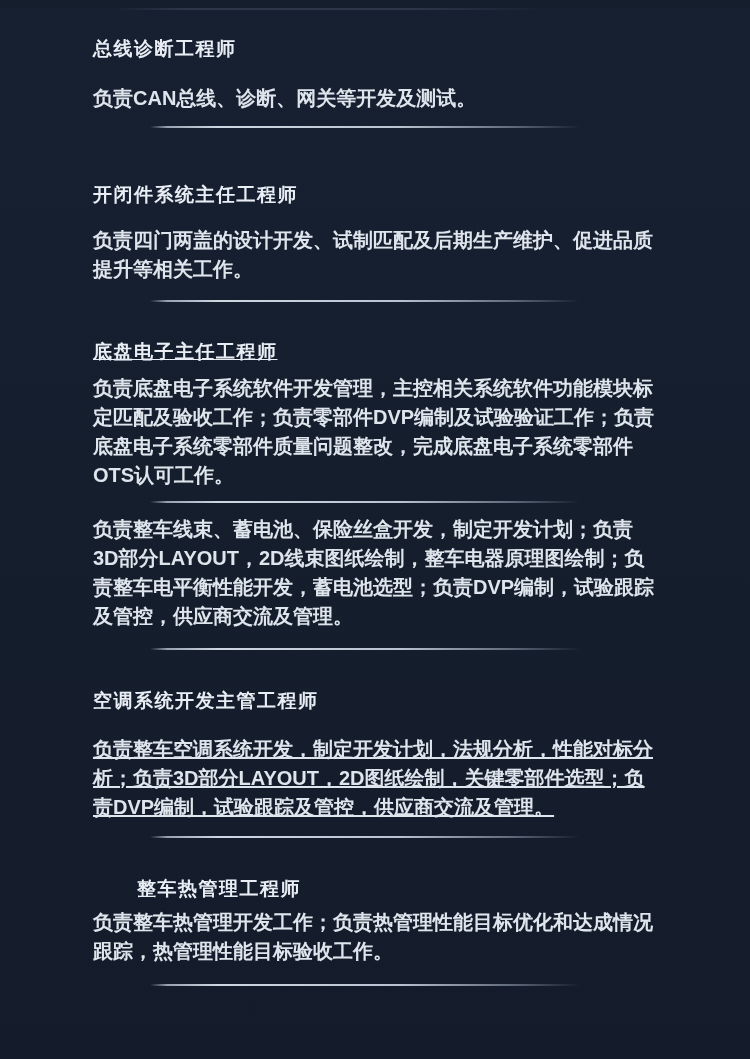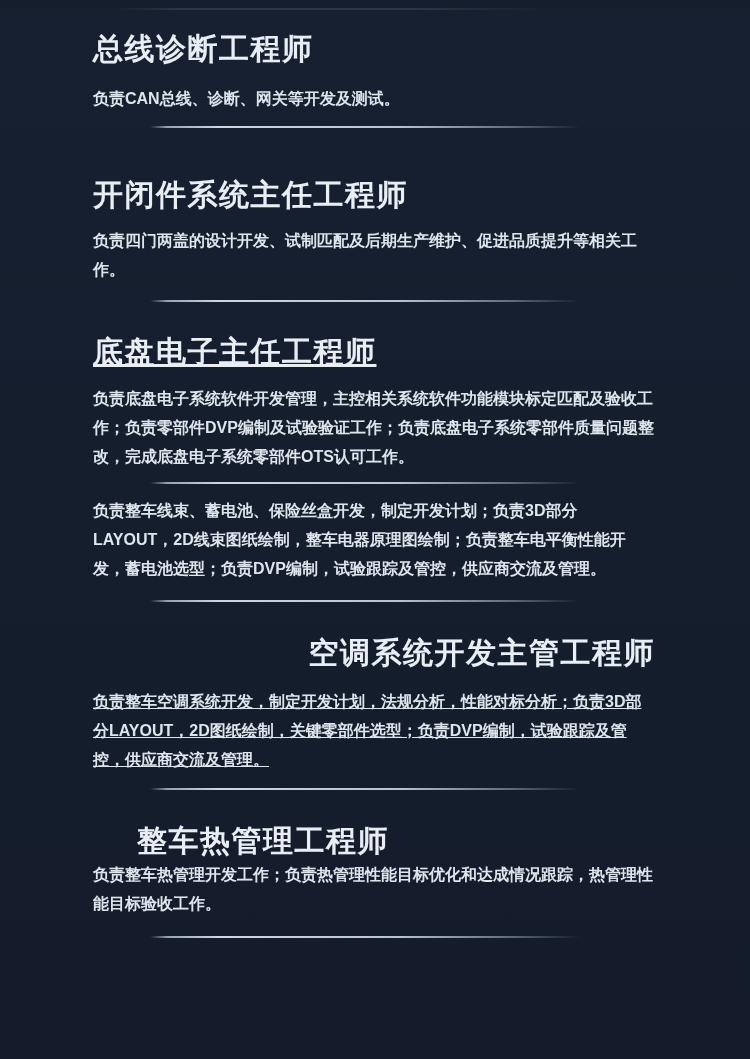--- a/index.html
+++ b/index.html
@@ -25,29 +25,29 @@
   }
   .top-line {
     height: 2px;
     margin: 8px 0 0 115px;
     width: 430px;
     background: linear-gradient(90deg, rgba(120,135,155,0) 0%, rgba(120,135,155,0.22) 15%, rgba(120,135,155,0.22) 70%, rgba(120,135,155,0) 100%);
   }
   .job-title {
     margin: 0;
     color: var(--title-text, #e9eef5);
-    font-size: 30px;
+    font-size: 19px;
     line-height: 38px;
     font-weight: 700;
     letter-spacing: 1.5px;
   }
   .job-desc {
     margin: 0;
     color: var(--body-text, #dfe5ec);
-    font-size: 16px;
+    font-size: 20px;
     line-height: 29px;
     font-weight: 600;
     letter-spacing: 0;
     text-align: left;
   }
   .divider {
     height: 2px;
     margin-left: 57px; 
     width: 430px;
     border-radius: 1px;
@@ -55,23 +55,23 @@
       rgba(196,206,219,0) 0%,
       rgba(196,206,219,0.75) 4%,
       rgba(216,224,234,0.95) 16%,
       rgba(199,209,221,0.92) 58%,
       rgba(170,183,200,0.5) 84%,
       rgba(170,183,200,0) 100%);
   }
   
   .t1 { margin-top: 20px; }  .p1 { margin-top: 16px; }  .d1 { margin-top: 13px; }
   .t2 { margin-top: 48px; }  .p2 { margin-top: 12px; }  .d2 { margin-top: 16px; }
-  .t3 { margin-top: 31px; text-decoration: underline; }  .p3 { margin-top: 13px; }  .d3 { margin-top: 11px; }
+  .t3 { margin-top: 31px; text-decoration: underline; }  .p3 { margin-top: 3px; }  .d3 { margin-top: 11px; }
   .t4 { margin-top: 31px; }  .p4 { margin-top: 12px; }  .d4 { margin-top: 17px; }
-  .t5 { margin-top: 32px; text-align: right; }  .p5 { margin-top: 15px; text-decoration: underline;  }  .d5 { margin-top: 14px; }
+  .t5 { margin-top: 32px; }  .p5 { margin-top: 15px; text-decoration: underline;  }  .d5 { margin-top: 14px; }
   .t6 { margin-top: 32px; margin-left: 44px; }  .p6 {  }  .d6 { margin-top: 18px; }
 </style>
 </head>
 <body>
 
 <div class="page">
   <div class="top-line"></div>
 
   <div class="content">
 

